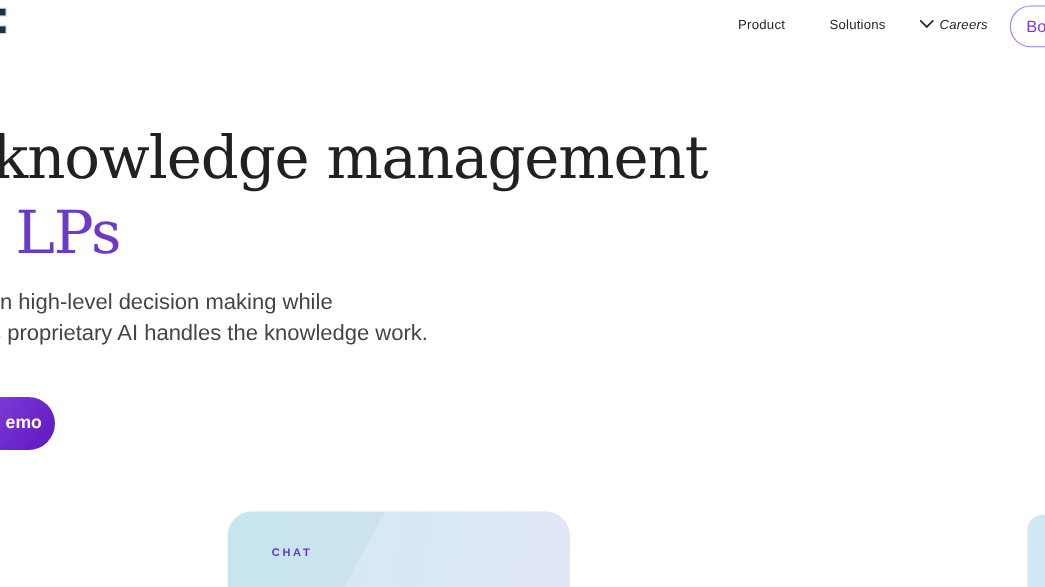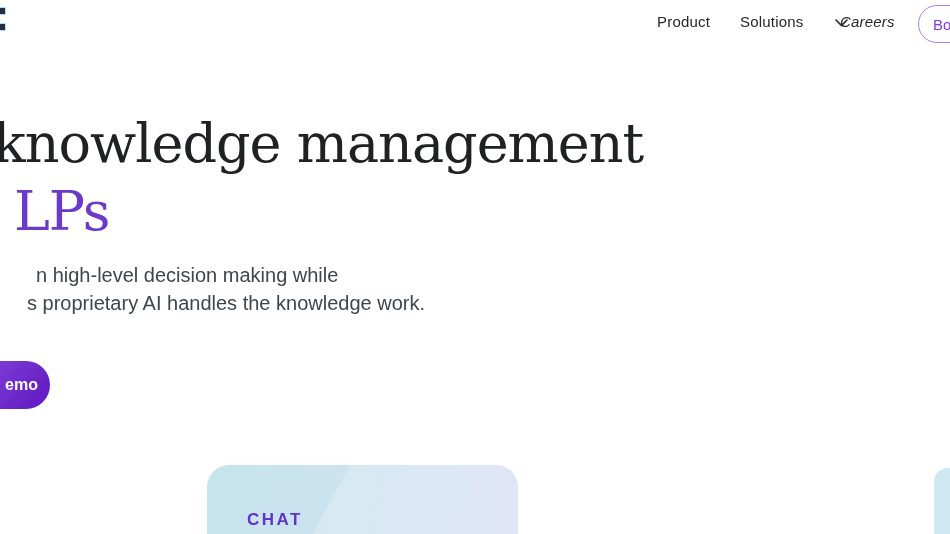--- a/index.html
+++ b/index.html
@@ -17,24 +17,24 @@
     position:absolute; left:-1px; width:6px; height:6px;
     background:var(--logo-mark,#203040);
     box-shadow:0 0 0 1px #c3d9ea;
   }
   .logo-sq.sq1 { top:8px; }
   .logo-sq.sq2 { top:24px; }
 
   .nav-link {
     position:absolute; top:11px;
     display:inline-flex; align-items:center; gap:7px;
-    font-size:15px; line-height:22px;
+    font-size:12px; line-height:22px;
     color:var(--nav-text,#26262b);
     letter-spacing:0.2px;
-    cursor:pointer; text-decoration:none; white-space:nowrap;
+    cursor:pointer; text-decoration:none; white-space:nowrap;margin-left:14px;
   }
   .nav-product  { left:657px; }
   .nav-solutions{ left:740px;gap:31px; }
   .nav-careers  { left:840px;font-style:italic; }
 
   .nav-cta {
     position:absolute; left:918px; top:5px;
     width:120px; height:38px;
     border:1.5px solid var(--pill-border,#aa7ceb);
     border-radius:19px;
@@ -55,21 +55,20 @@
     color:var(--heading-text,#202125);
     white-space:nowrap;
   }
   .hl1 { left:-7px; top:113px; }
   .hl2 { left:14px; top:181px; color:var(--accent-purple,#6b3ac9);text-align:center; }
 
   .sub {
     position:absolute; white-space:nowrap;
     font-size:20px; line-height:28px;
     color:var(--body-text,#3f454d);
-    padding-left:36px;
   }
   .sub1 { left:0px;  top:261px; }
   .sub2 { left:-9px; top:289px; }
 
   .hero-cta {
     position:absolute; left:-64px; top:361px;
     width:114px; height:48px;
     border:none; border-radius:24px;
     background:linear-gradient(130deg,
       var(--button-gradient-start,#9055e6) 0%,
@@ -90,22 +89,22 @@
       #cde2f0 55%,
       var(--card-gradient-end,#d9def5) 100%);
     overflow:hidden;
   }
   .chat-card .sheen {
     position:absolute; inset:0;
     background:rgba(255,255,255,0.22);
     clip-path:polygon(46% 0, 100% 0, 100% 100%, 34% 100%);
   }
   .chat-tag {
-    position:absolute; left:40px; top:45px;
-    font-size:17px; font-weight:700;
+    position:absolute; left:40px; top:32px;
+    font-size:10px; font-weight:700;
     letter-spacing:2.5px;
     color:var(--chat-tag,#6533c8);
   }
 
   .right-card {
     position:absolute; left:934px; top:468px;
     width:40px; height:66px;
     border-radius:14px 0 0 0;
     background:var(--right-card-bg,#cfe7f2);
   }

